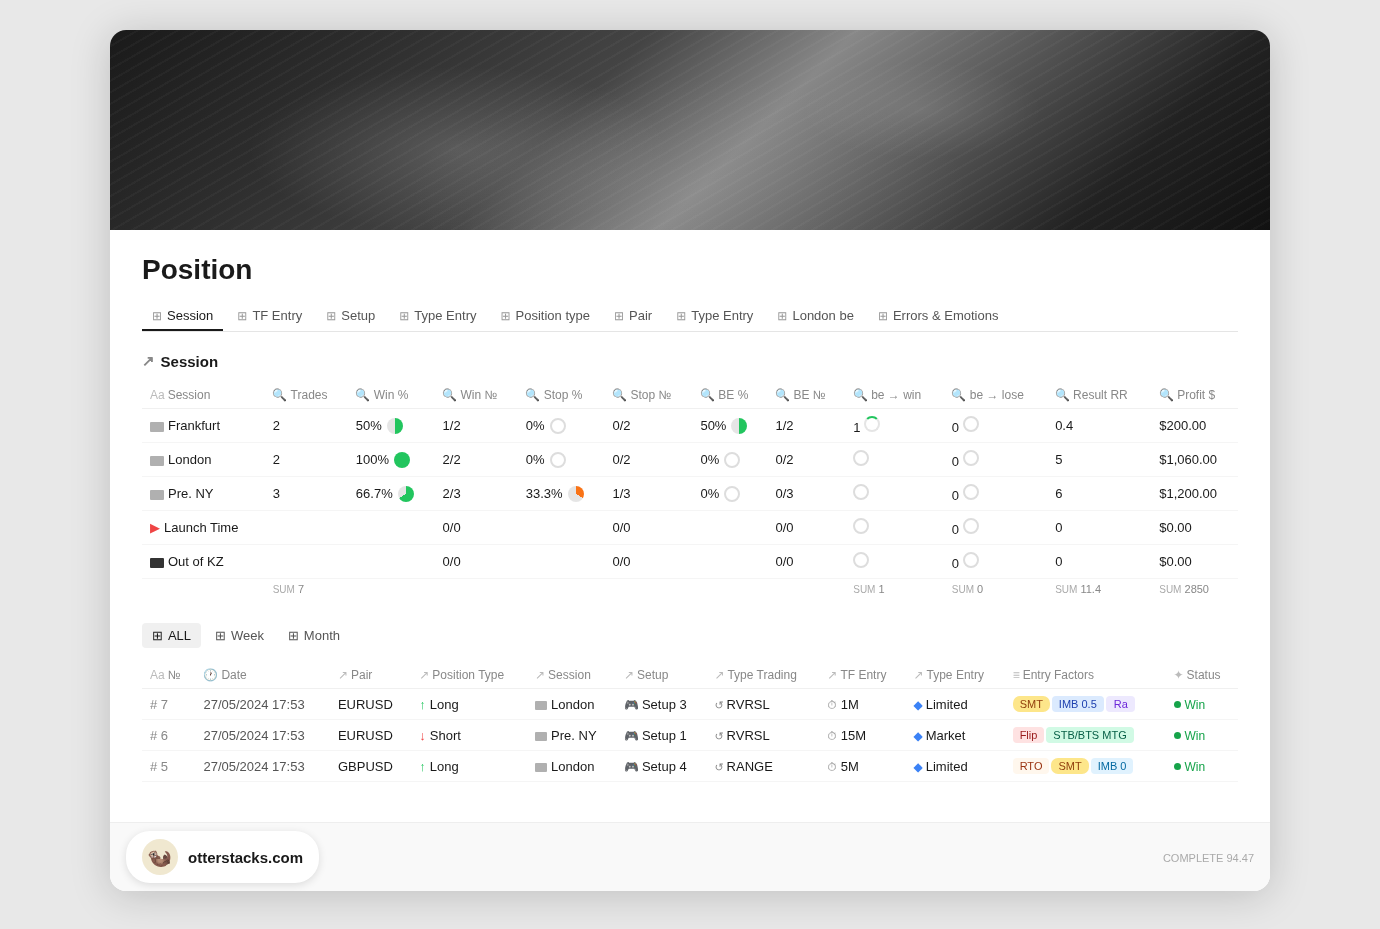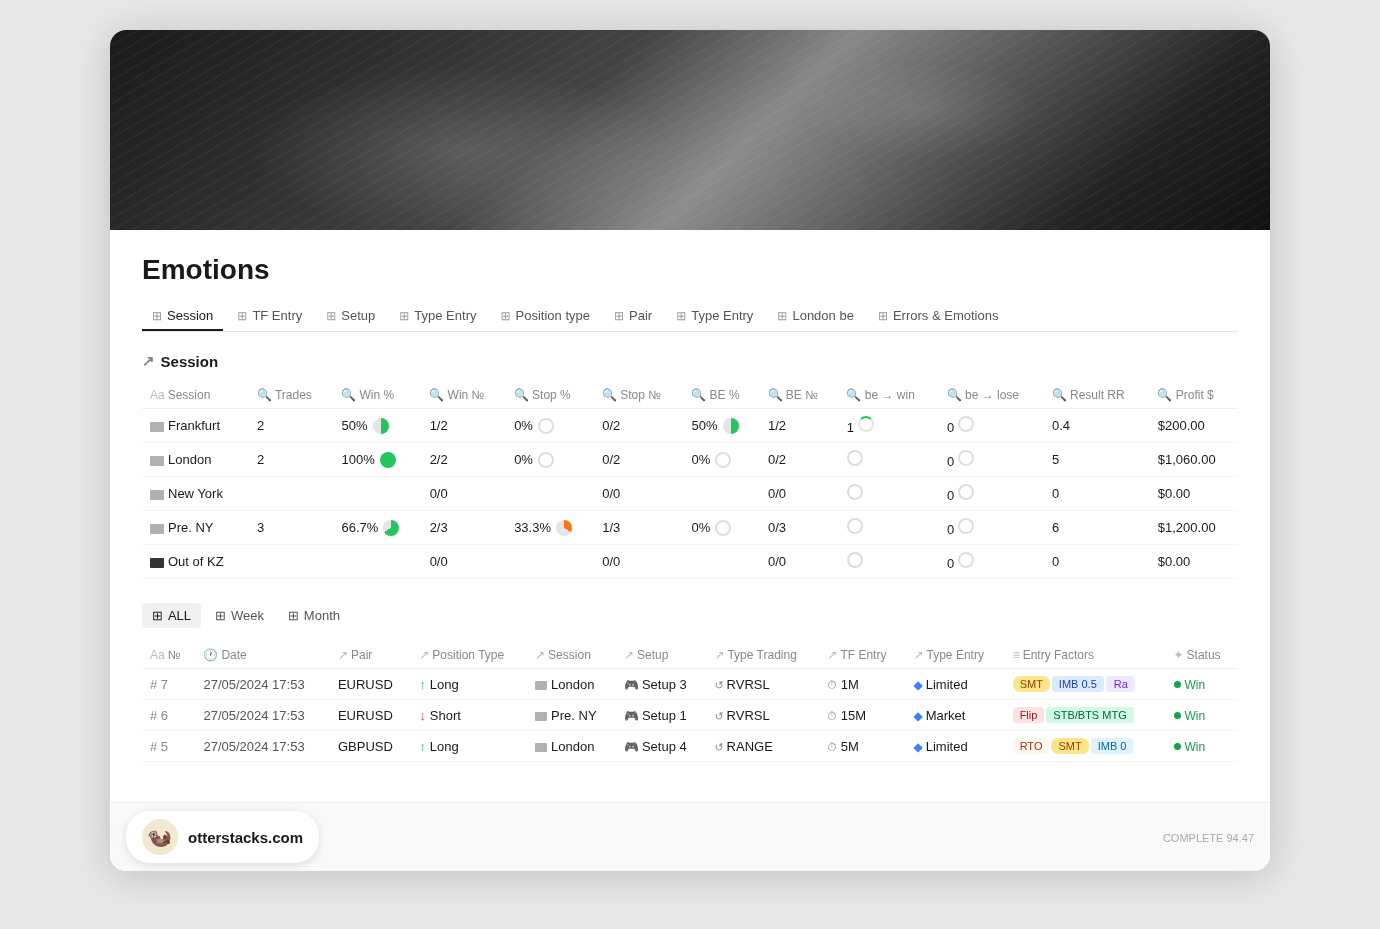--- a/index.html
+++ b/index.html
@@ -239,21 +239,21 @@
   </style>
 </head>
 <body>
 
 <div class="app-window">
 
   <div class="hero-image"></div>
 
   <div class="content">
 
-    <h1 class="page-title">Emotions</h1>
+    <h1 class="page-title">Position</h1>
 
     <div class="tabs">
       <div class="tab active">
         <span class="tab-icon">⊞</span>
         <span>Session</span>
       </div>
       <div class="tab">
         <span class="tab-icon">⊞</span>
         <span>TF Entry</span>
       </div>
@@ -375,21 +375,56 @@
       <span class="circle circle-empty" style="border:2px solid #ddd;background:white;width:16px;height:16px;border-radius:50%;display:inline-block;"></span>
     </td>
     <td>
       0
       <span class="circle circle-empty" style="border:2px solid #ddd;background:white;width:16px;height:16px;border-radius:50%;display:inline-block;"></span>
     </td>
     <td>5</td>
     <td>$1,060.00</td>
   </tr>
             <tr>
-    <td><span style="display:inline-block;width:14px;height:10px;background:#b0b0b0;border-radius:1px;margin-right:4px;vertical-align:middle;"></span>New York</td>
+    <td><span style="display:inline-block;width:14px;height:10px;background:#b0b0b0;border-radius:1px;margin-right:4px;vertical-align:middle;"></span>Pre. NY</td>
+    <td>3</td>
+    <td>
+      <span class="circle-progress">
+        <span>66.7%</span>
+        <span class="circle" style="width:16px;height:16px;border-radius:50%;background:conic-gradient(#22c55e 0deg 240deg, #e5e5e5 240deg 360deg);display:inline-block;"></span>
+      </span>
+    </td>
+    <td>2/3</td>
+    <td>
+      <span class="circle-progress">
+        <span>33.3%</span>
+        <span class="circle" style="width:16px;height:16px;border-radius:50%;background:conic-gradient(#f97316 0deg 120deg, #e5e5e5 120deg 360deg);display:inline-block;"></span>
+      </span>
+    </td>
+    <td>1/3</td>
+    <td>
+      <span class="circle-progress">
+        <span>0%</span>
+        <span class="circle circle-empty" style="border:2px solid #ddd;background:white;width:16px;height:16px;border-radius:50%;display:inline-block;"></span>
+      </span>
+    </td>
+    <td>0/3</td>
+    <td>
+      
+      <span class="circle circle-empty" style="border:2px solid #ddd;background:white;width:16px;height:16px;border-radius:50%;display:inline-block;"></span>
+    </td>
+    <td>
+      0
+      <span class="circle circle-empty" style="border:2px solid #ddd;background:white;width:16px;height:16px;border-radius:50%;display:inline-block;"></span>
+    </td>
+    <td>6</td>
+    <td>$1,200.00</td>
+  </tr>
+            <tr>
+    <td><span style="color:#ef4444;margin-right:4px;">▶</span>Launch Time</td>
     <td></td>
     <td>
       <span class="circle-progress">
         
         
       </span>
     </td>
     <td>0/0</td>
     <td>
       <span class="circle-progress">
@@ -408,55 +443,20 @@
     <td>
       
       <span class="circle circle-empty" style="border:2px solid #ddd;background:white;width:16px;height:16px;border-radius:50%;display:inline-block;"></span>
     </td>
     <td>
       0
       <span class="circle circle-empty" style="border:2px solid #ddd;background:white;width:16px;height:16px;border-radius:50%;display:inline-block;"></span>
     </td>
     <td>0</td>
     <td>$0.00</td>
-  </tr>
-            <tr>
-    <td><span style="display:inline-block;width:14px;height:10px;background:#b0b0b0;border-radius:1px;margin-right:4px;vertical-align:middle;"></span>Pre. NY</td>
-    <td>3</td>
-    <td>
-      <span class="circle-progress">
-        <span>66.7%</span>
-        <span class="circle" style="width:16px;height:16px;border-radius:50%;background:conic-gradient(#22c55e 0deg 240deg, #e5e5e5 240deg 360deg);display:inline-block;"></span>
-      </span>
-    </td>
-    <td>2/3</td>
-    <td>
-      <span class="circle-progress">
-        <span>33.3%</span>
-        <span class="circle" style="width:16px;height:16px;border-radius:50%;background:conic-gradient(#f97316 0deg 120deg, #e5e5e5 120deg 360deg);display:inline-block;"></span>
-      </span>
-    </td>
-    <td>1/3</td>
-    <td>
-      <span class="circle-progress">
-        <span>0%</span>
-        <span class="circle circle-empty" style="border:2px solid #ddd;background:white;width:16px;height:16px;border-radius:50%;display:inline-block;"></span>
-      </span>
-    </td>
-    <td>0/3</td>
-    <td>
-      
-      <span class="circle circle-empty" style="border:2px solid #ddd;background:white;width:16px;height:16px;border-radius:50%;display:inline-block;"></span>
-    </td>
-    <td>
-      0
-      <span class="circle circle-empty" style="border:2px solid #ddd;background:white;width:16px;height:16px;border-radius:50%;display:inline-block;"></span>
-    </td>
-    <td>6</td>
-    <td>$1,200.00</td>
   </tr>
             <tr>
     <td><span style="display:inline-block;width:14px;height:10px;background:#333;border-radius:1px;margin-right:4px;vertical-align:middle;"></span>Out of KZ</td>
     <td></td>
     <td>
       <span class="circle-progress">
         
         
       </span>
     </td>
@@ -479,20 +479,34 @@
       
       <span class="circle circle-empty" style="border:2px solid #ddd;background:white;width:16px;height:16px;border-radius:50%;display:inline-block;"></span>
     </td>
     <td>
       0
       <span class="circle circle-empty" style="border:2px solid #ddd;background:white;width:16px;height:16px;border-radius:50%;display:inline-block;"></span>
     </td>
     <td>0</td>
     <td>$0.00</td>
   </tr>
+            <tr class="sum-row">
+  <td></td>
+  <td><span style="font-size:10px;color:#aaa;text-transform:uppercase;">SUM</span> 7</td>
+  <td></td>
+              <td></td>
+              <td></td>
+              <td></td>
+              <td></td>
+              <td></td>
+  <td><span style="font-size:10px;color:#aaa;text-transform:uppercase;">SUM</span> 1</td>
+  <td><span style="font-size:10px;color:#aaa;text-transform:uppercase;">SUM</span> 0</td>
+  <td><span style="font-size:10px;color:#aaa;text-transform:uppercase;">SUM</span> 11.4</td>
+  <td><span style="font-size:10px;color:#aaa;text-transform:uppercase;">SUM</span> 2850</td>
+</tr>
           </tbody>
       </table>
     </div>
 
     <div class="section2-tabs">
       <div class="section2-tab active">
         <span>⊞</span>
         <span>ALL</span>
       </div>
       <div class="section2-tab">

